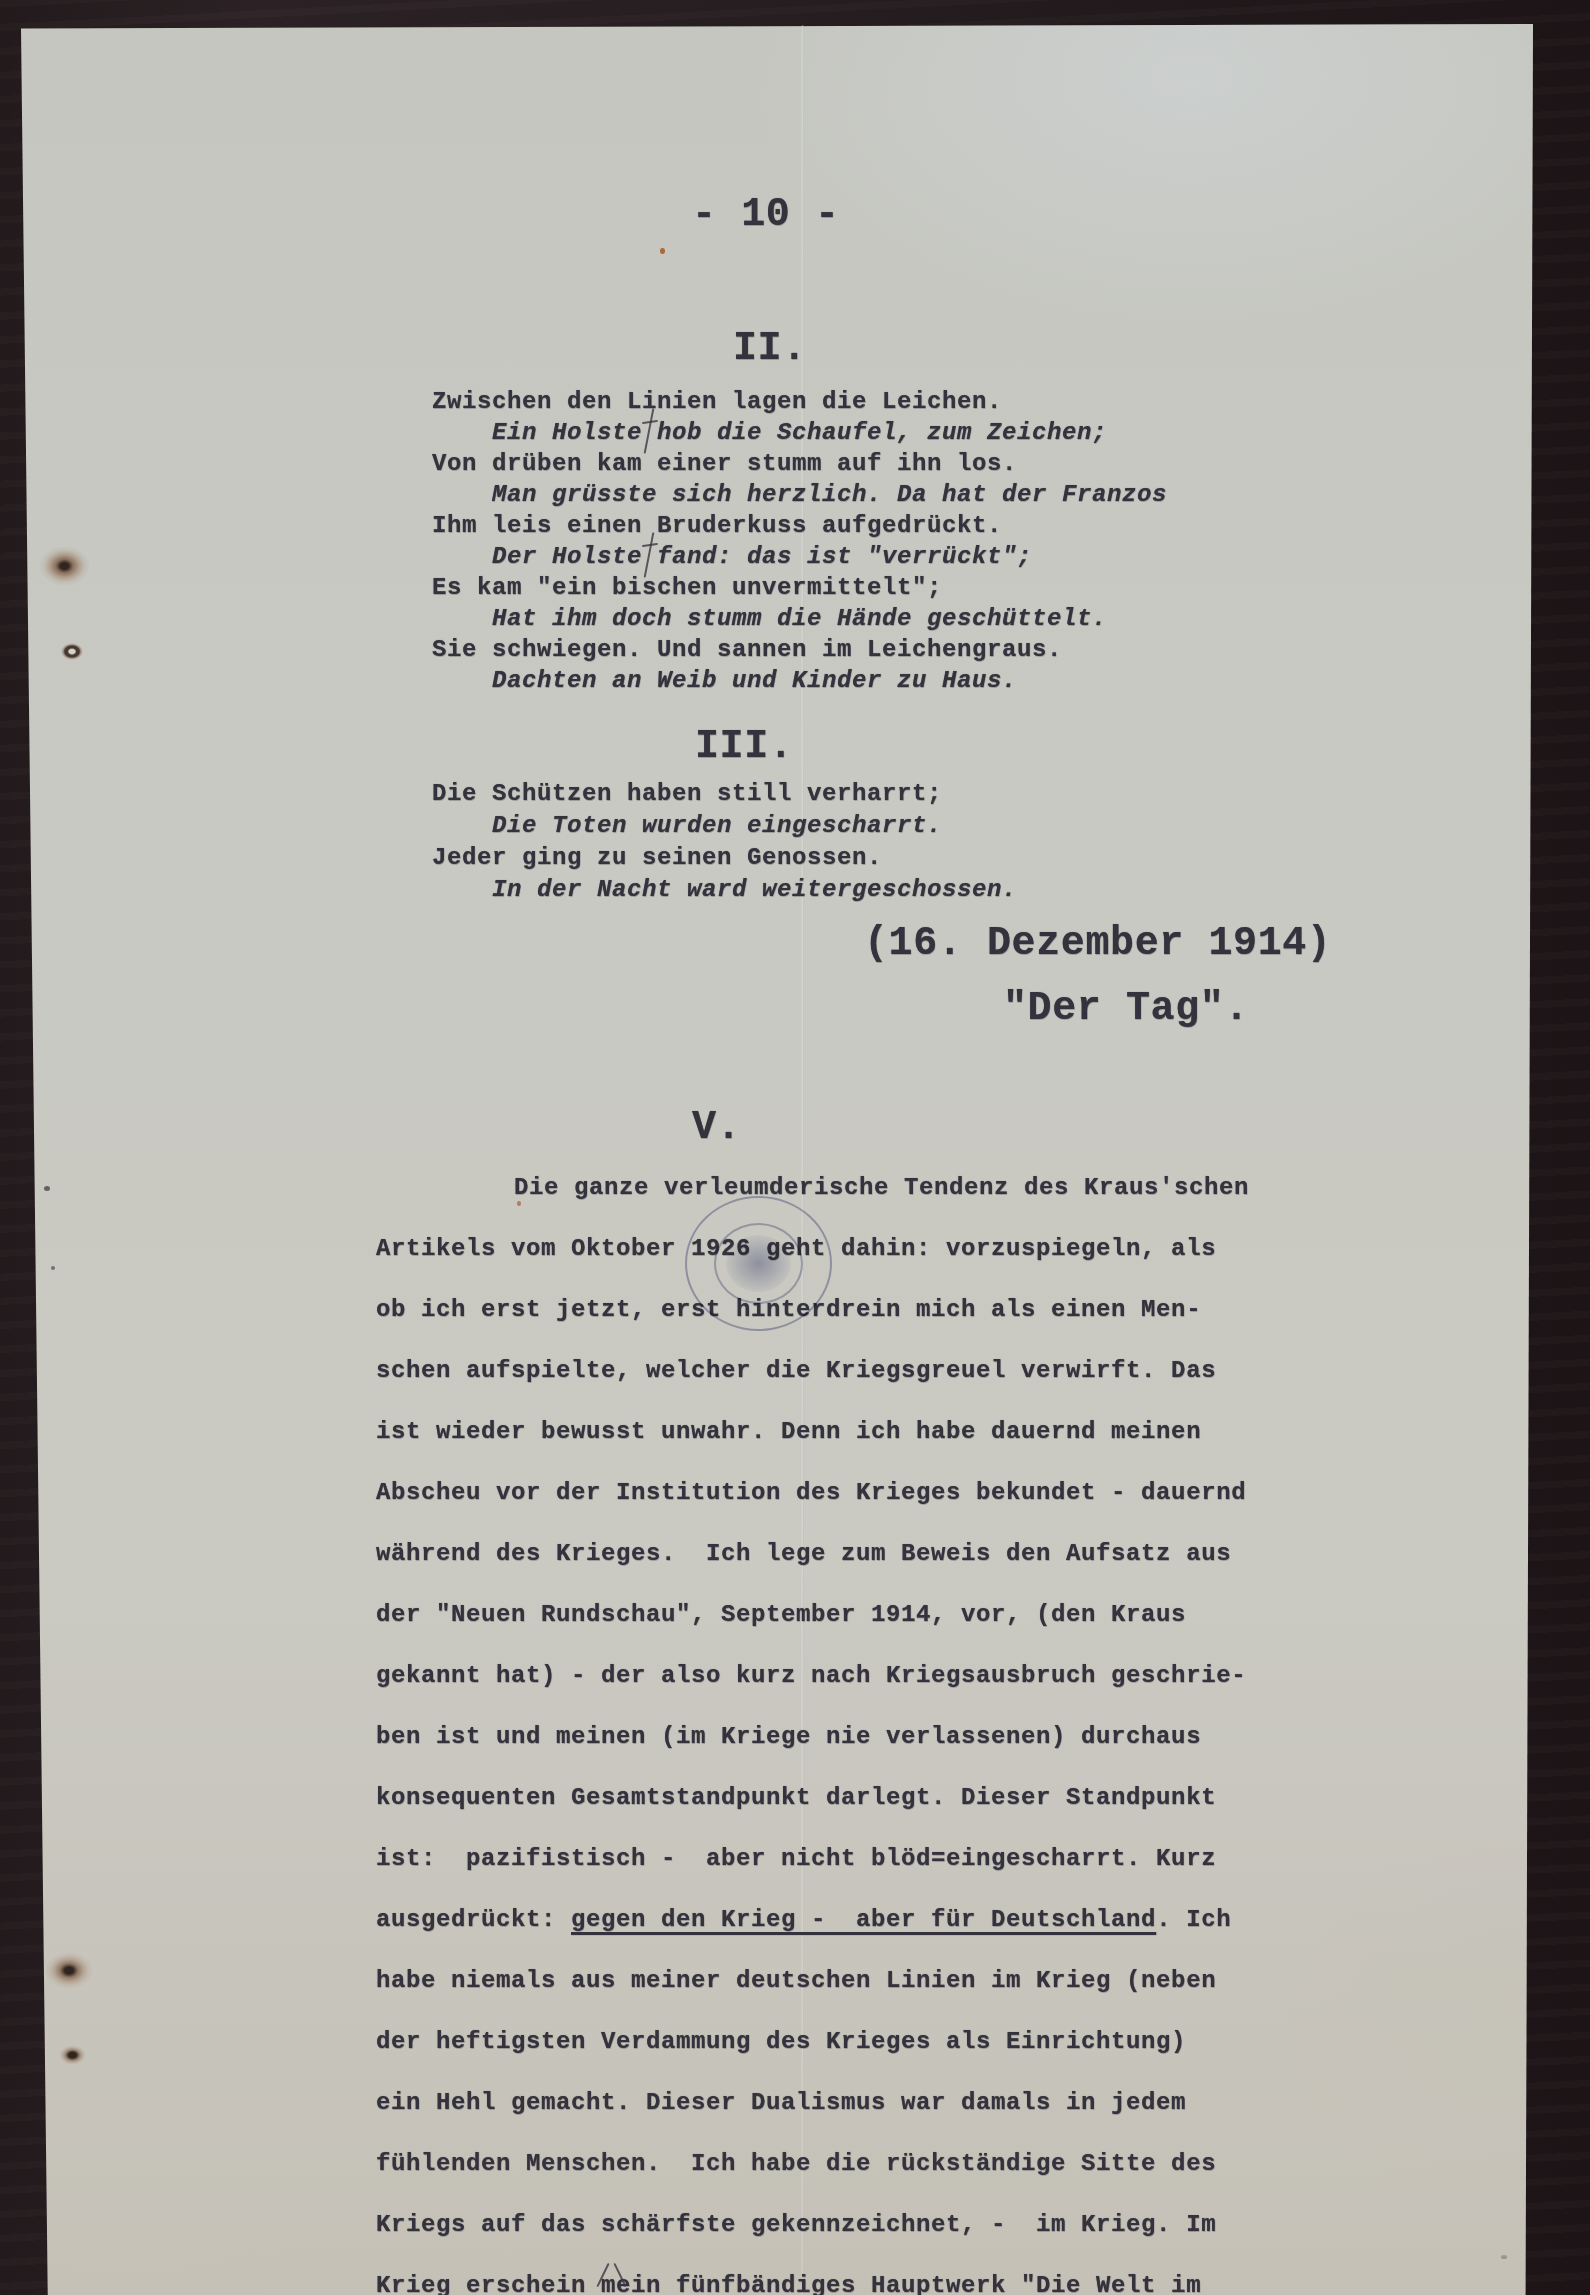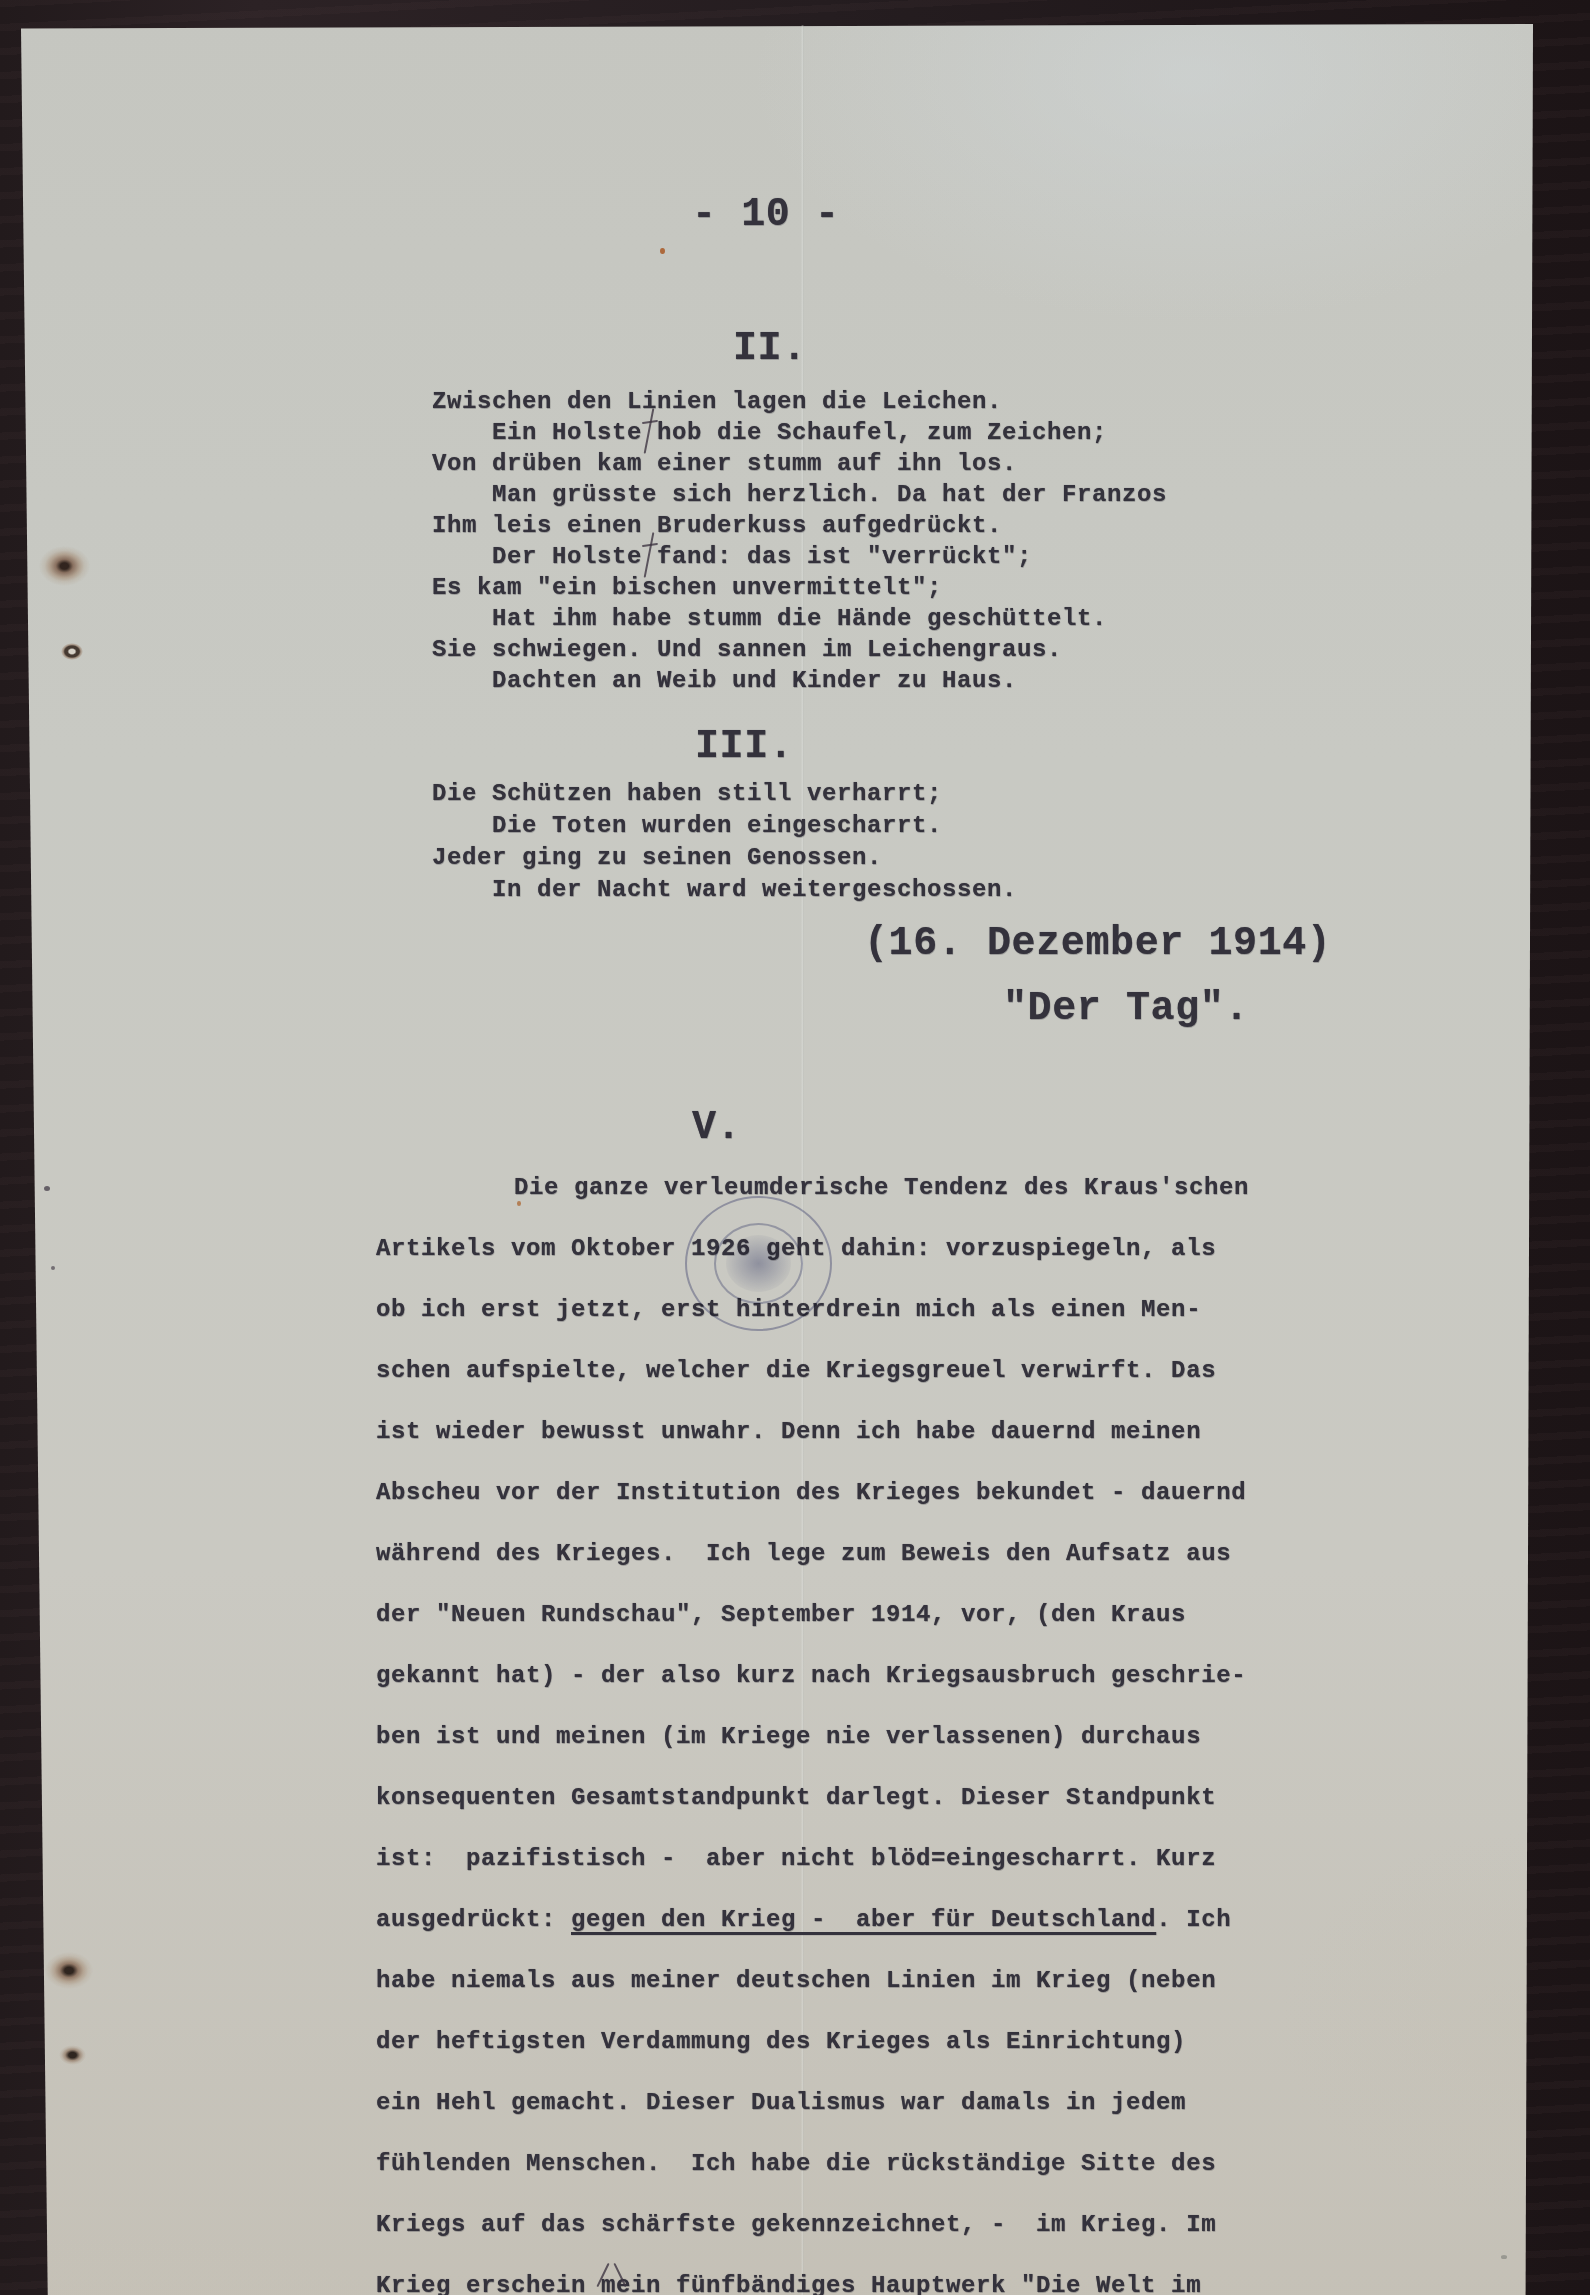--- a/index.html
+++ b/index.html
@@ -49,21 +49,21 @@
   #pagenum { left: 692px; top: 192px; }
   #h2      { left: 733px; top: 326px; }
   #poem2   { left: 432px;  top: 386px;  line-height: 31px; }
   #h3      { left: 695px; top: 724px; }
   #poem3   { left: 432px;  top: 778px; line-height: 32px; }
   #dateline{ left: 864px; top: 921px; }
   #srcline { left: 1003px; top: 986px; }
   #h5      { left: 692px; top: 1105px; }
   #prose   { left: 376px;  top: 1157px; line-height: 61px; }
 
-  .ind  { padding-left: 60px; }
+  .ind  { padding-left: 60px; font-style: italic; }
   .pind { padding-left: 138px; }
   .ul   { text-decoration: underline; text-decoration-thickness: 2.8px; text-underline-offset: 6px; }
 
   
   .stamp {
     position: absolute; left: 685px; top: 1196px; width: 143px; height: 131px;
     border: 2.8px solid rgba(78,84,142,.42); border-radius: 50%;
     mix-blend-mode: multiply; filter: blur(0.5px);
   }
   .stamp-ring2 { position: absolute; left: 27px; top: 25px; right: 27px; bottom: 25px; border: 2.3px solid rgba(78,84,142,.38); border-radius: 50%; }
@@ -111,21 +111,21 @@
   <div class="tl" id="h2">II.</div>
 
   <div class="block" id="poem2">
     <div class="pl">Zwischen den Linien lagen die Leichen.</div>
     <div class="pl ind">Ein Holste hob die Schaufel, zum Zeichen;</div>
     <div class="pl">Von drüben kam einer stumm auf ihn los.</div>
     <div class="pl ind">Man grüsste sich herzlich. Da hat der Franzos</div>
     <div class="pl">Ihm leis einen Bruderkuss aufgedrückt.</div>
     <div class="pl ind">Der Holste fand: das ist "verrückt";</div>
     <div class="pl">Es kam "ein bischen unvermittelt";</div>
-    <div class="pl ind">Hat ihm habe stumm die Hände geschüttelt.</div>
+    <div class="pl ind">Hat ihm doch stumm die Hände geschüttelt.</div>
     <div class="pl">Sie schwiegen. Und sannen im Leichengraus.</div>
     <div class="pl ind">Dachten an Weib und Kinder zu Haus.</div>
   </div>
 
   <div class="tl" id="h3">III.</div>
 
   <div class="block" id="poem3">
     <div class="pl">Die Schützen haben still verharrt;</div>
     <div class="pl ind">Die Toten wurden eingescharrt.</div>
     <div class="pl">Jeder ging zu seinen Genossen.</div>

